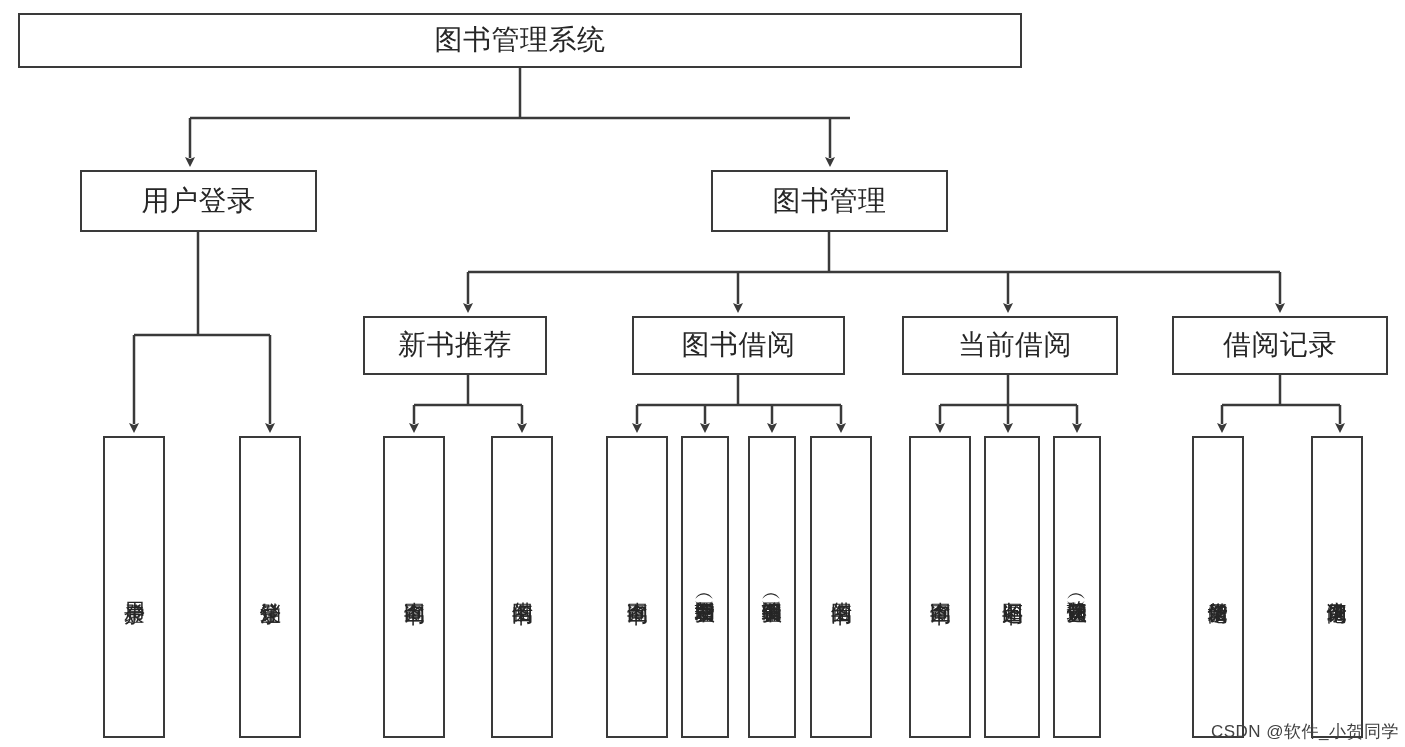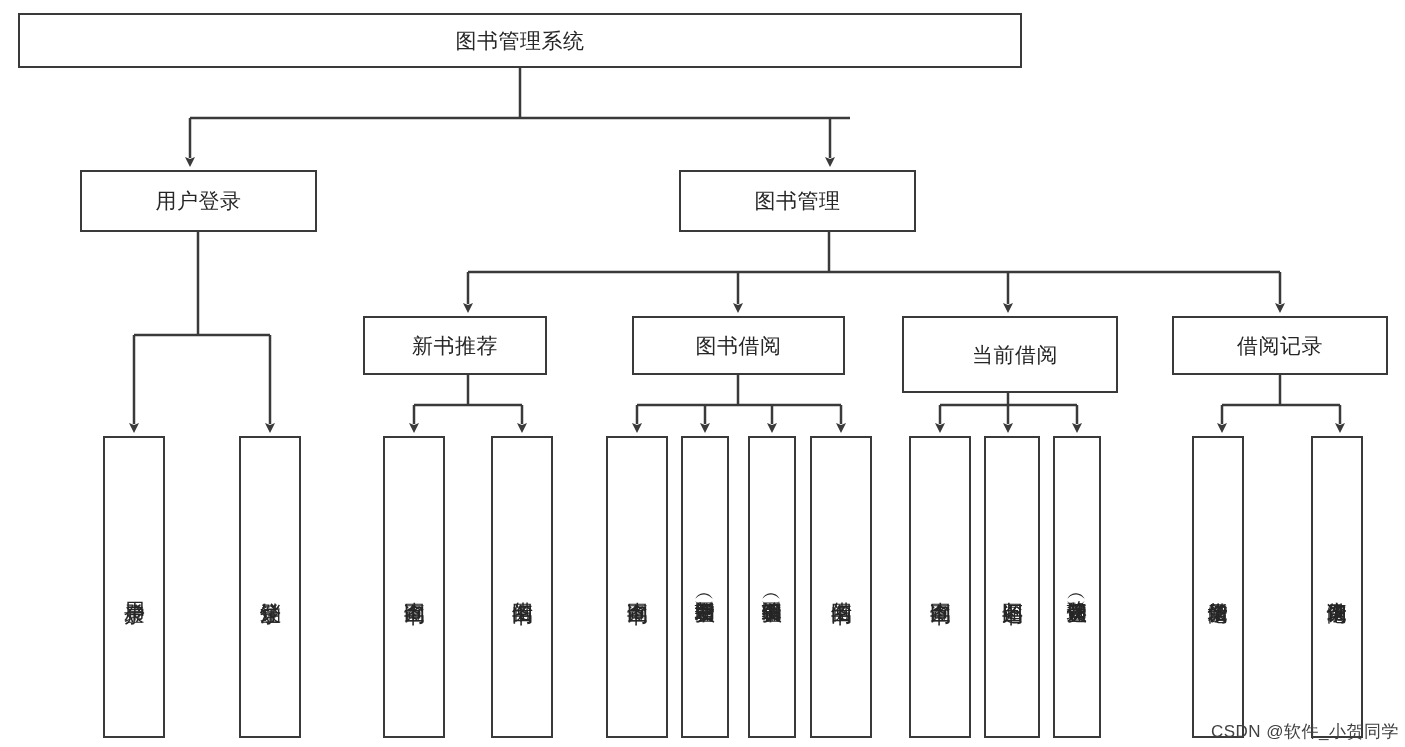--- a/index.html
+++ b/index.html
@@ -30,21 +30,21 @@
     position: absolute;
     box-sizing: border-box;
     background: #ffffff;
     border: 2.5px solid #3a3a3a;
     display: flex;
     align-items: center;
     justify-content: center;
     color: #262626;
   }
   .node .label-h {
-    font-size: 21px;
+    font-size: 28px;
     line-height: 1.1;
     letter-spacing: 0.5px;
     white-space: nowrap;
   }
   .node.vertical {
     align-items: center;
     justify-content: center;
   }
   .node.vertical .label-v {
     writing-mode: vertical-rl;
@@ -125,31 +125,31 @@
     </g>
   </svg>
 
   <div class="node" style="left:18px; top:13px; width:1004px; height:55px;">
     <span class="label-h">图书管理系统</span>
   </div>
 
   <div class="node" style="left:80px; top:170px; width:237px; height:62px;">
     <span class="label-h">用户登录</span>
   </div>
-  <div class="node" style="left:679px; top:170px; width:237px; height:62px;">
+  <div class="node" style="left:711px; top:170px; width:237px; height:62px;">
     <span class="label-h">图书管理</span>
   </div>
 
   <div class="node" style="left:363px; top:316px; width:184px; height:59px;">
     <span class="label-h">新书推荐</span>
   </div>
   <div class="node" style="left:632px; top:316px; width:213px; height:59px;">
     <span class="label-h">图书借阅</span>
   </div>
-  <div class="node" style="left:902px; top:316px; width:216px; height:77px;padding-left:10px;">
+  <div class="node" style="left:902px; top:316px; width:216px; height:59px;padding-left:10px;">
     <span class="label-h">当前借阅</span>
   </div>
   <div class="node" style="left:1172px; top:316px; width:216px; height:59px;">
     <span class="label-h">借阅记录</span>
   </div>
 
   <div class="node vertical" style="left:103px; top:436px; width:62px; height:302px;">
     <span class="label-v">用户登录</span>
   </div>
   <div class="node vertical" style="left:239px; top:436px; width:62px; height:302px;">

